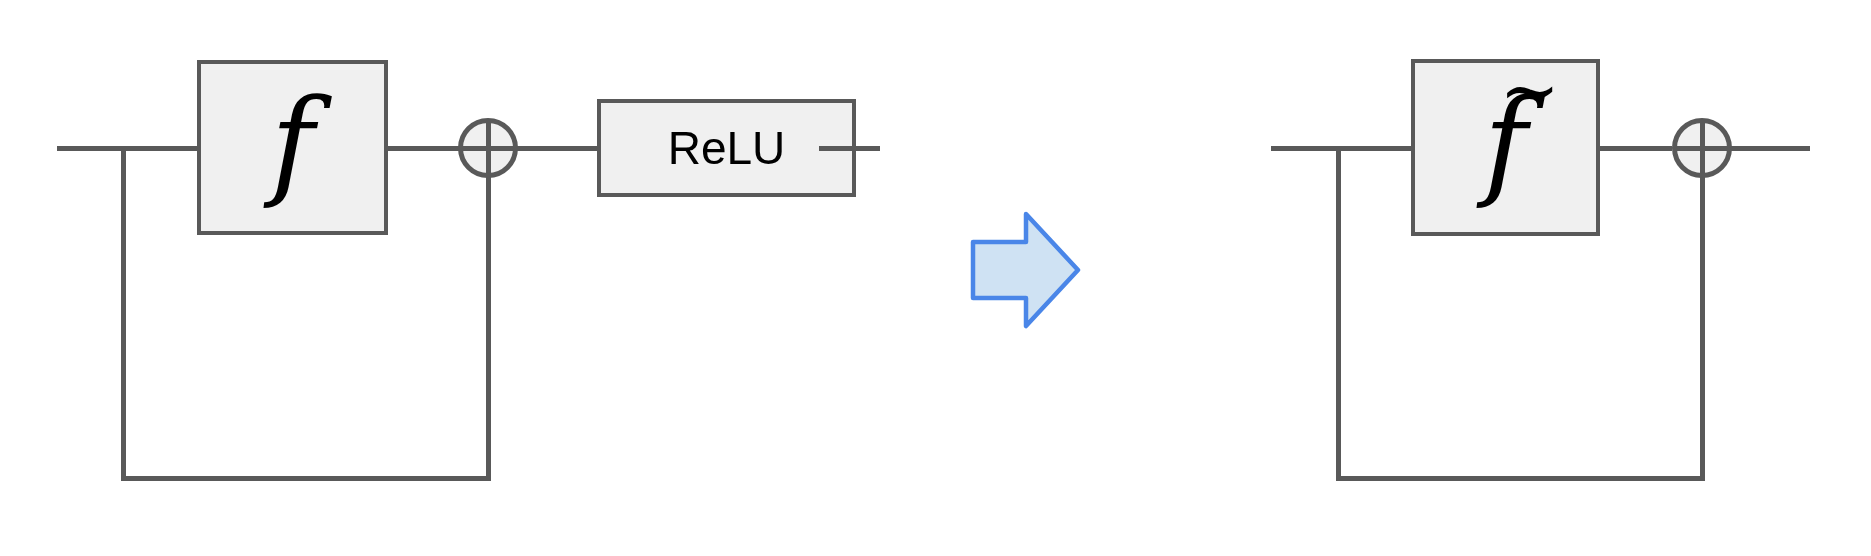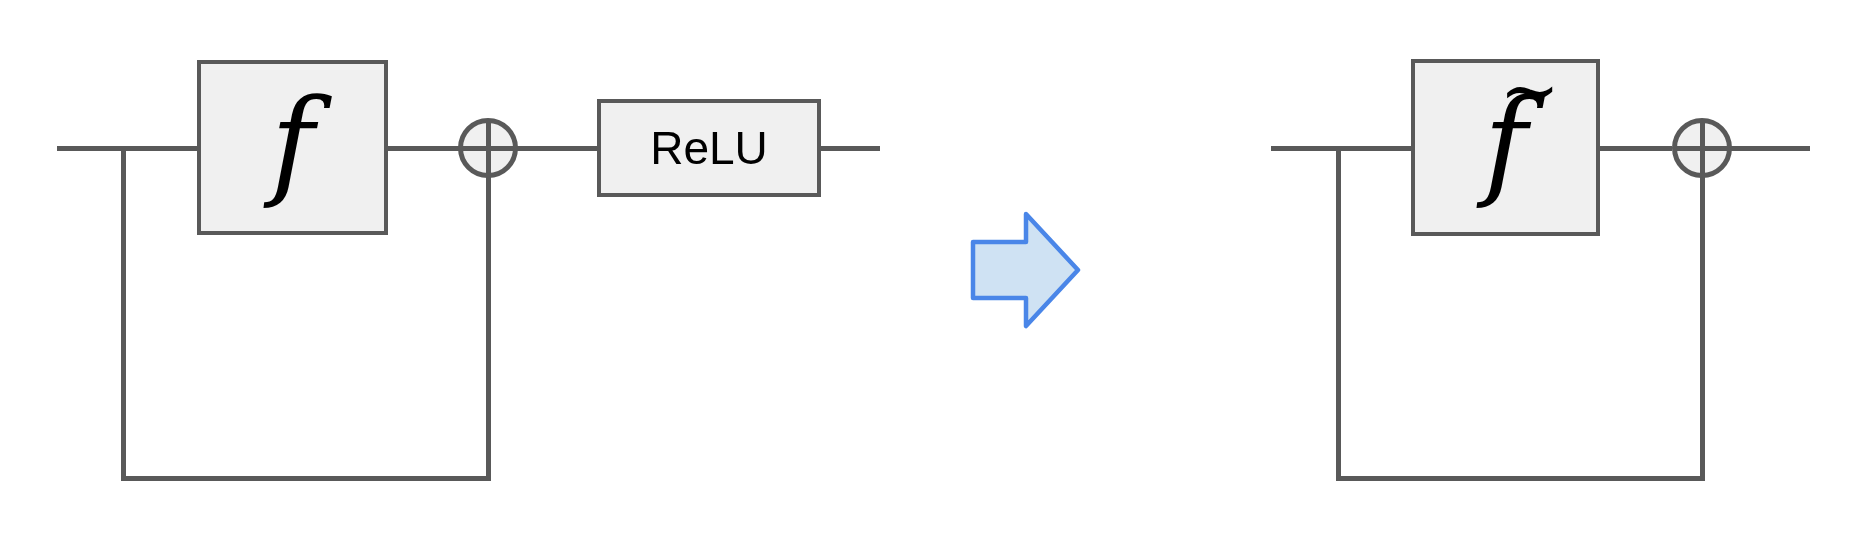--- a/index.html
+++ b/index.html
@@ -95,21 +95,21 @@
 
     <div class="wire h-wire" style="left:386px; top:146px; width:76px;"></div>
 
     <div class="sum-node" style="left:458px; top:118px;">
       <div class="cross-h"></div>
       <div class="cross-v"></div>
     </div>
 
     <div class="wire h-wire" style="left:516px; top:146px; width:81px;"></div>
 
-    <div class="block relu-block" style="left:597px; top:99px; width:224px; height:98px;">
+    <div class="block relu-block" style="left:597px; top:99px; width:259px; height:98px;">
       <span class="relu-text">ReLU</span>
     </div>
 
     <div class="wire h-wire" style="left:819px; top:146px; width:61px;"></div>
   </div>
 
   <svg class="transform-arrow" width="130" height="140" viewBox="0 0 130 140">
     <polygon points="13,42 66,42 66,14 118,70 66,126 66,98 13,98" fill="#cfe2f3" stroke="#4a86e8" stroke-width="4.5" stroke-linejoin="round"></polygon>
   </svg>
 

